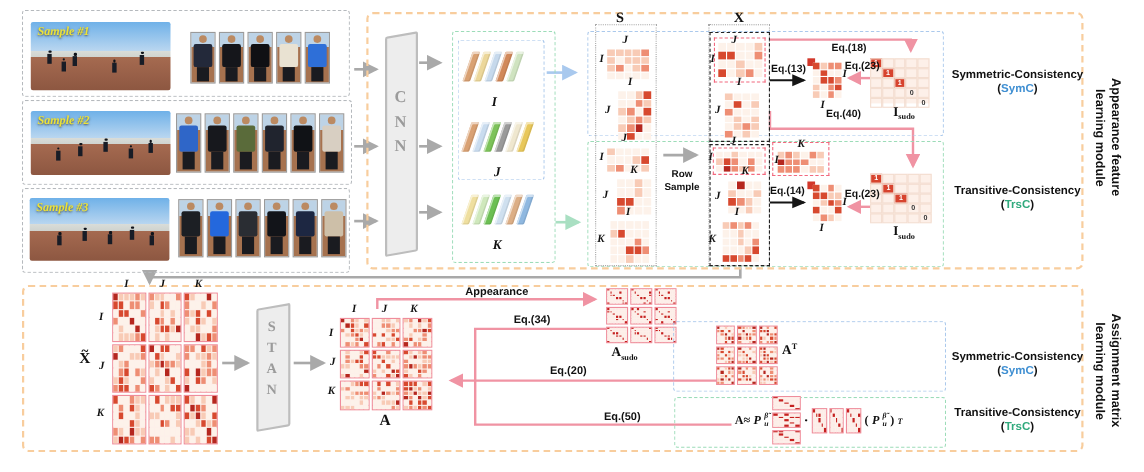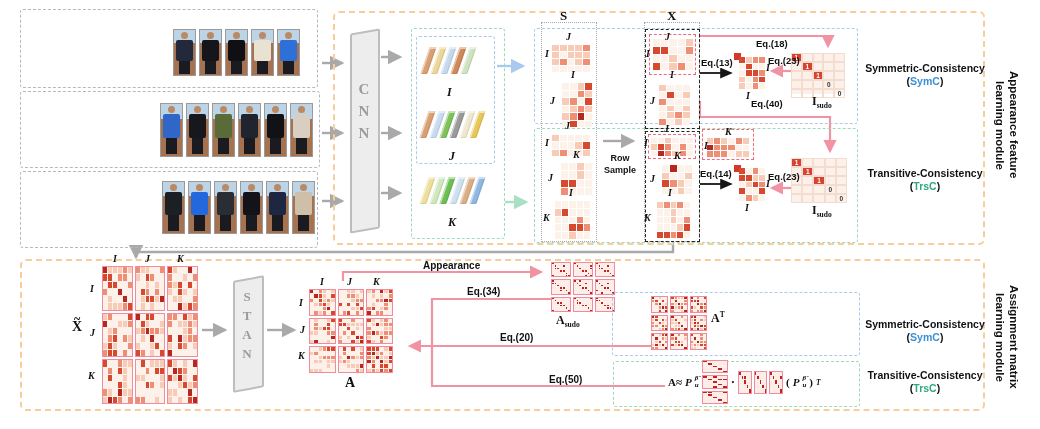--- a/index.html
+++ b/index.html
@@ -102,20 +102,44 @@
       <path d="M343,281 V272 H541" marker-end="url(#mPink)"></path>
       <path d="M551,299 H432 V386 H665"></path>
       <path d="M651,346 H410" marker-end="url(#mPink)"></path>
     </g>
   </svg>
 
   <div class="box" style="left:20px;top:9px;width:298px;height:79px;border:1.6px dashed #b5b9bd;"></div>
   <div class="box" style="left:20px;top:91px;width:300px;height:77px;border:1.6px dashed #b5b9bd;"></div>
   <div class="box" style="left:20px;top:171px;width:298px;height:77px;border:1.6px dashed #b5b9bd;"></div>
 
+  <div class="scene" style="left:28px;top:20px;width:127px;height:62px;">
+    <span class="slabel">Sample #1</span>
+  <div class="fig" style="left: 22%; top: 58%; height: 9px;"></div>
+      <div class="fig" style="left: 30%; top: 50%; height: 9px;"></div>
+      <div class="fig" style="left: 58%; top: 60%; height: 9px;"></div>
+      <div class="fig" style="left: 78%; top: 48%; height: 9px;"></div>
+      <div class="fig" style="left: 12%; top: 46%; height: 9px;"></div>
+    </div>
+  <div class="scene" style="left:28px;top:101px;width:127px;height:58px;">
+    <span class="slabel">Sample #2</span>
+  <div class="fig" style="left: 18%; top: 62%; height: 9px;"></div>
+      <div class="fig" style="left: 34%; top: 55%; height: 9px;"></div>
+      <div class="fig" style="left: 52%; top: 48%; height: 9px;"></div>
+      <div class="fig" style="left: 70%; top: 58%; height: 9px;"></div>
+      <div class="fig" style="left: 84%; top: 50%; height: 9px;"></div>
+    </div>
+  <div class="scene" style="left:27px;top:180px;width:127px;height:57px;">
+    <span class="slabel">Sample #3</span>
+  <div class="fig" style="left: 20%; top: 60%; height: 9px;"></div>
+      <div class="fig" style="left: 38%; top: 52%; height: 9px;"></div>
+      <div class="fig" style="left: 56%; top: 58%; height: 9px;"></div>
+      <div class="fig" style="left: 72%; top: 50%; height: 9px;"></div>
+      <div class="fig" style="left: 86%; top: 60%; height: 9px;"></div>
+    </div>
 
   <div class="crops" style="left:173px;top:29px;height:45px;">
       <div class="crop" style="width: 21px; height: 100%;">
         <div class="hd"></div>
         <div class="bd" style="background: rgb(35, 41, 58);"></div>
         <div class="lg"></div>
       </div>
       <div class="crop" style="width: 21px; height: 100%;">
         <div class="hd"></div>
         <div class="bd" style="background: rgb(21, 22, 27);"></div>

